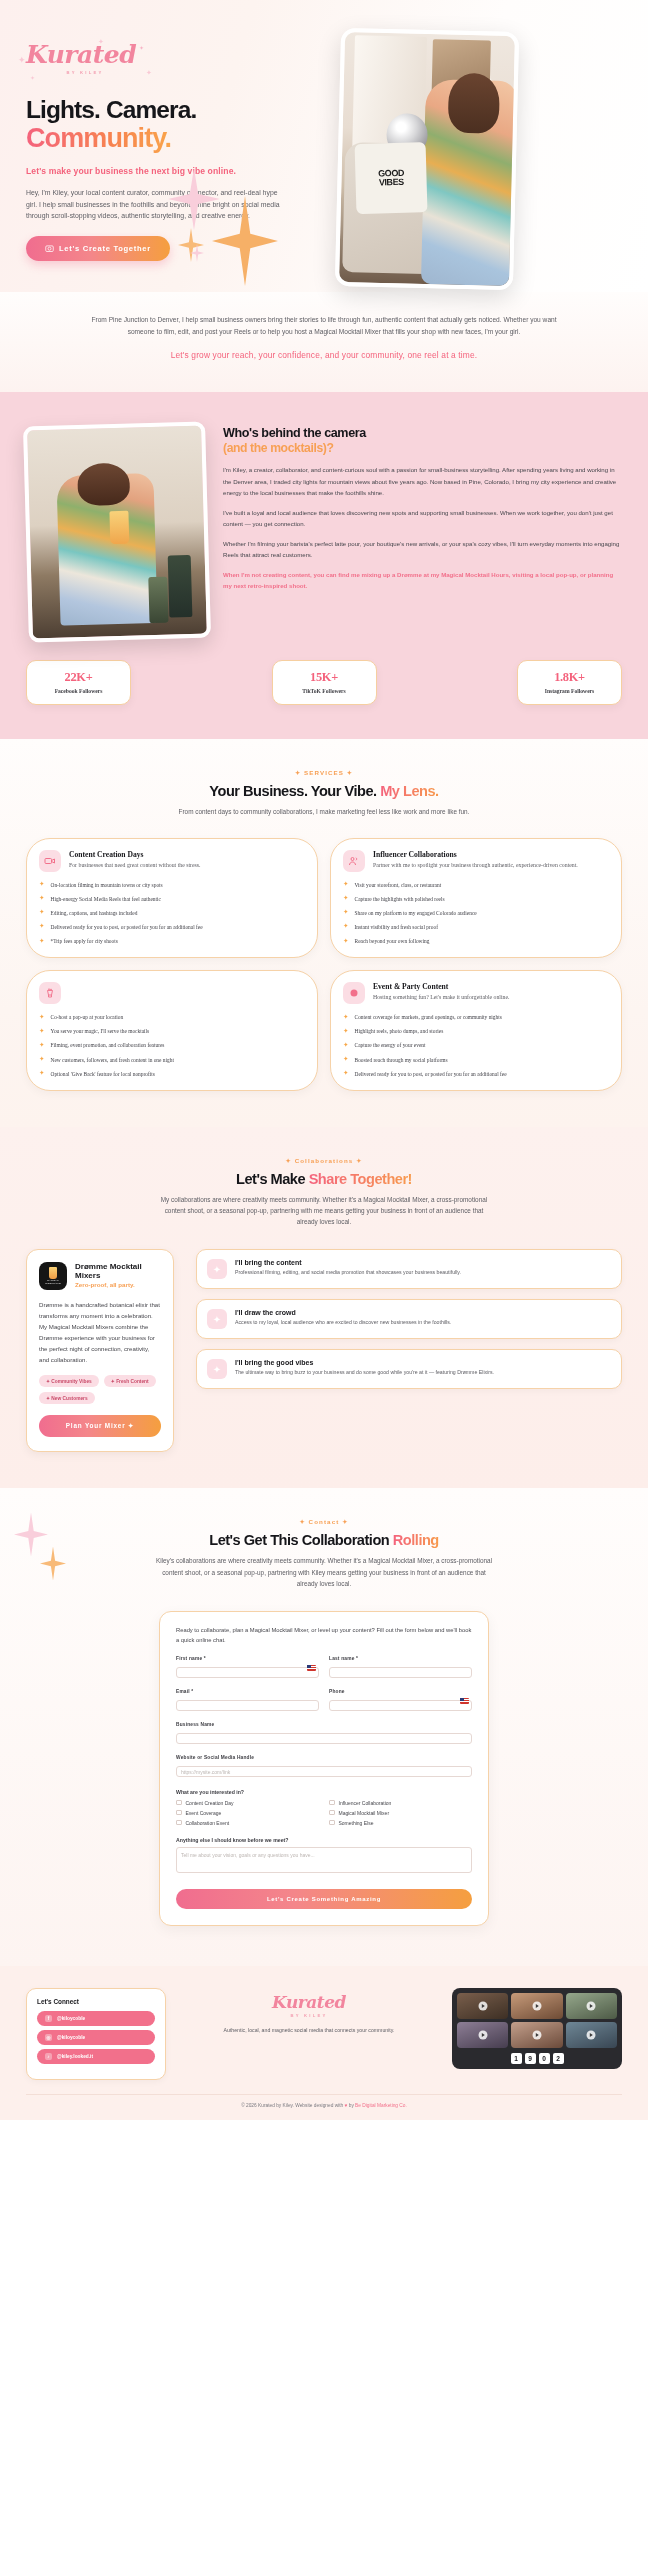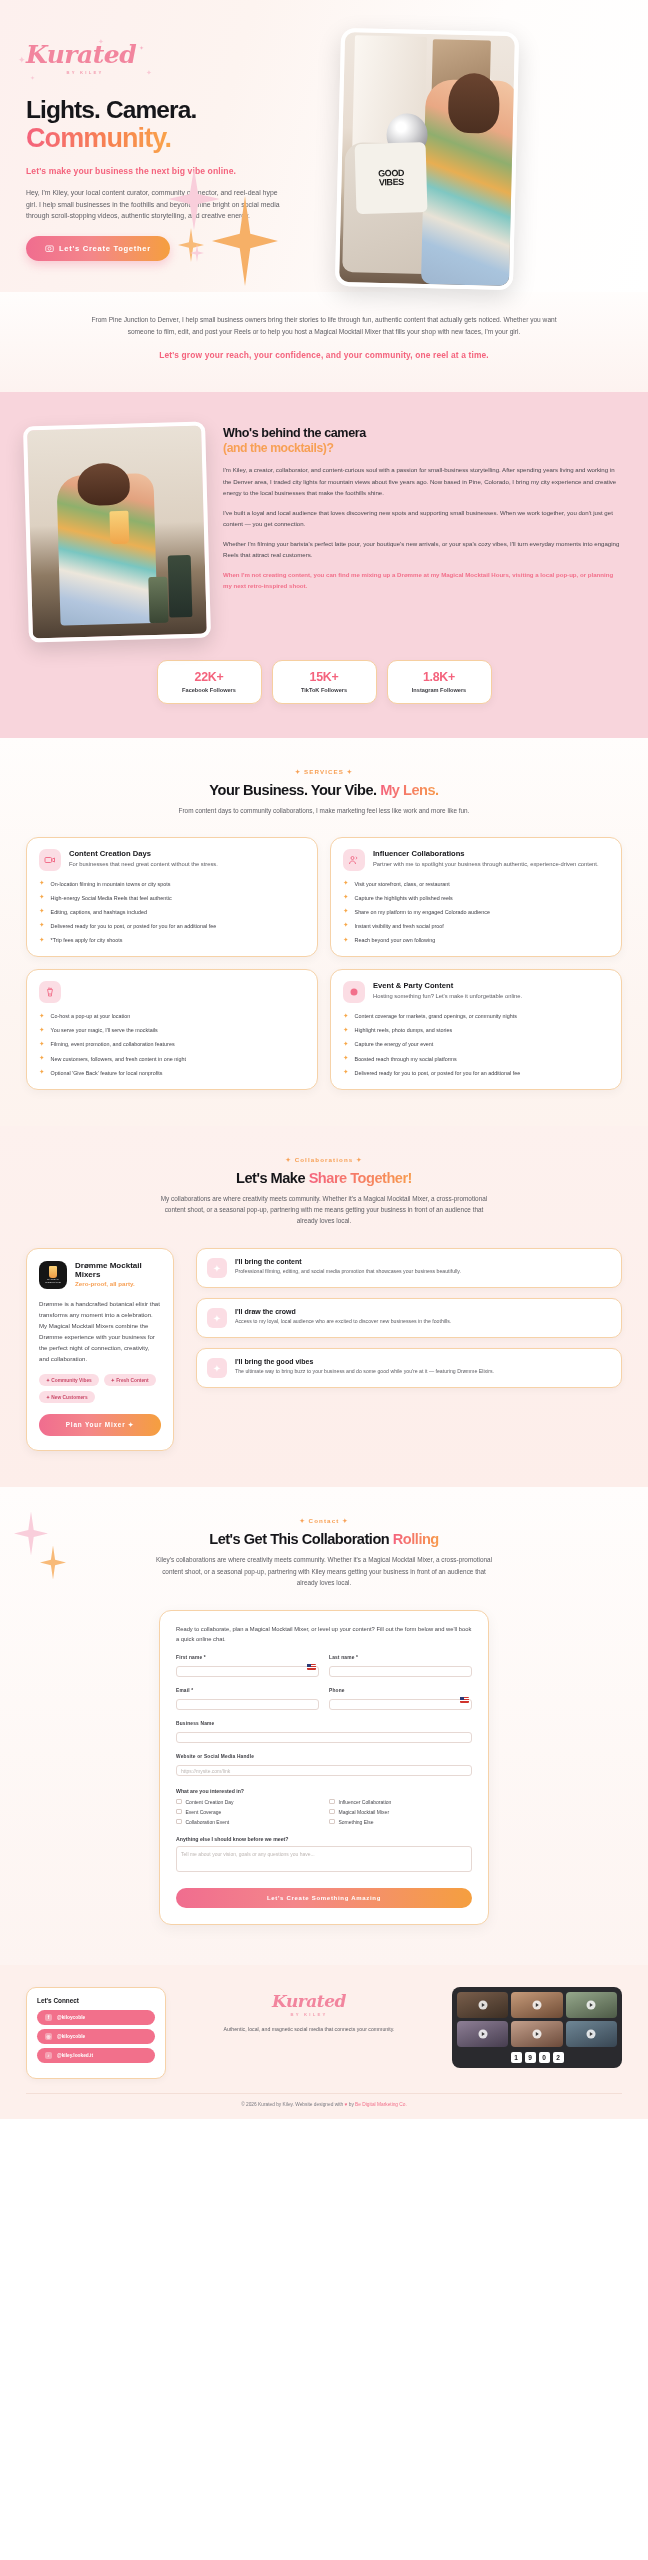--- a/index.html
+++ b/index.html
@@ -110,21 +110,21 @@
   .sp-or2 { color:#f8ba78; width:26px; height:34px; left:178px; top:228px; }
   .sp-pk2 { color:#f9cedb; width:14px; height:18px; left:190px; top:244px; }
 
   
   .intro {
     background: linear-gradient(180deg,#fffdfc 0%, #fdf3f0 100%);
     padding: 22px 80px 30px; text-align: center;
   }
   .intro p { font-size: 6.6px; line-height: 1.82; color: #5d5d63; }
   .intro .emph {
-    margin-top: 11px; font-size: 8.4px; font-weight: 700; color: #f4637d; line-height: 1.6;
+    margin-top: 11px; font-size: 8.4px; font-weight: 400; color: #f4637d; line-height: 1.6;
     letter-spacing: .15px;
   }
 
   
   .about {
     background: #f8d5dc; padding: 26px 26px 34px; position: relative;
   }
   .about-inner { display: flex; gap: 11px; }
   .about-photo-wrap { width: 186px; flex: none; padding-top: 6px; }
   .about-photo {
@@ -144,42 +144,43 @@
     background: linear-gradient(180deg,#f8d27a,#f0a64c); border-radius:2px 2px 5px 5px; }
   .about-bottle { position:absolute; right:8%; bottom:8%; width:13%; height:30%;
     background: linear-gradient(180deg,#3c4b3c,#24302a); border-radius:3px 3px 2px 2px; }
   .about-bottle2 { position:absolute; right:22%; bottom:6%; width:11%; height:22%;
     background: linear-gradient(180deg,#6b7a5c,#3a4634); border-radius:3px; }
   .about-txt { flex: 1; padding-top: 8px; }
   .about-txt h2 { font-size: 12.6px; font-weight: 700; color: #16161a; letter-spacing: -.4px; }
   .about-txt h2 .o { color: #f7a055; display: block; font-size: 12.2px; margin-top: 1px; }
   .about-txt p { font-size: 6.1px; line-height: 1.82; color: #47474d; margin-top: 9px; }
   .about-txt p.pinkline { color: #f2708b; font-weight: 700; }
-  .stats { display: flex; gap: 10px; justify-content: center; margin-top: 20px; }
+  .stats { display: flex; gap: 2px; justify-content: space-between; margin-top: 20px; font-family: Liberation Serif, serif; }
   .stat {
     background: #fff; border: 1px solid #f6cfa0; border-radius: 10px;
     width: 105px; padding: 9px 4px 10px; text-align: center;
     box-shadow: 0 3px 8px rgba(0,0,0,.05);
   }
   .stat .num { font-size: 12.4px; font-weight: 700; color: #f4637d; letter-spacing: -.3px; }
   .stat .lbl { font-size: 5.6px; color: #3c3c42; margin-top: 3px; font-weight: 600; }
 
   
   .services { background: linear-gradient(180deg,#fffdfc 0%, #fdf5f1 70%, #fdf3ee 100%); padding: 30px 26px 36px; }
   .eyebrow { text-align:center; font-size: 6.2px; font-weight: 700; color: #f7a055; letter-spacing: 1.1px; }
   .sec-title { text-align:center; font-size: 14.6px; font-weight: 700; color:#16161a; margin-top: 7px; letter-spacing:-.5px;}
   .sec-title .grad {
     background: linear-gradient(90deg,#f4637d 0%, #f79a4c 100%);
     -webkit-background-clip:text; background-clip:text; color:transparent;
   }
   .sec-sub { text-align:center; font-size: 6.4px; line-height:1.75; color:#5d5d63; margin: 7px auto 0; max-width: 300px;}
   .cards { display:grid; grid-template-columns: 1fr 1fr; gap: 12px; margin-top: 20px; }
   .card {
-    background:#fff; border:1px solid #f6d2a8; border-radius: 12px; padding: 11px 12px 12px;
+    background:#fff; border:1px solid #f6d2a8; border-radius: 24px; padding: 11px 12px 12px;
     box-shadow: 0 3px 10px rgba(0,0,0,.04);
+    font-family: Liberation Serif, serif;
   }
   .card-head { display:flex; gap: 8px; align-items:flex-start; }
   .card-ico {
     width: 22px; height: 22px; border-radius: 7px; background:#fbdde4; flex:none;
     display:flex; align-items:center; justify-content:center; color:#f2708b;
   }
   .card-ico svg { width: 12px; height: 12px; }
   .card-title { font-size: 7.6px; font-weight: 700; color:#16161a; }
   .card-desc { font-size: 5.8px; line-height:1.6; color:#5d5d63; margin-top: 2px; }
   .bullets { margin-top: 9px; }

